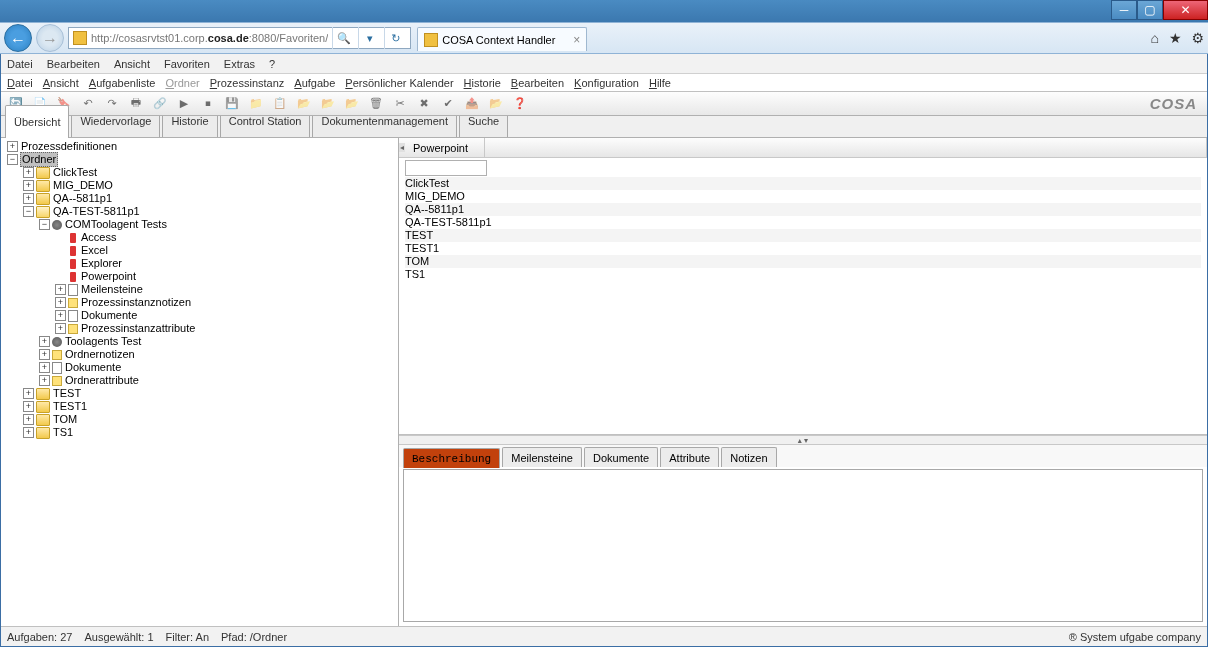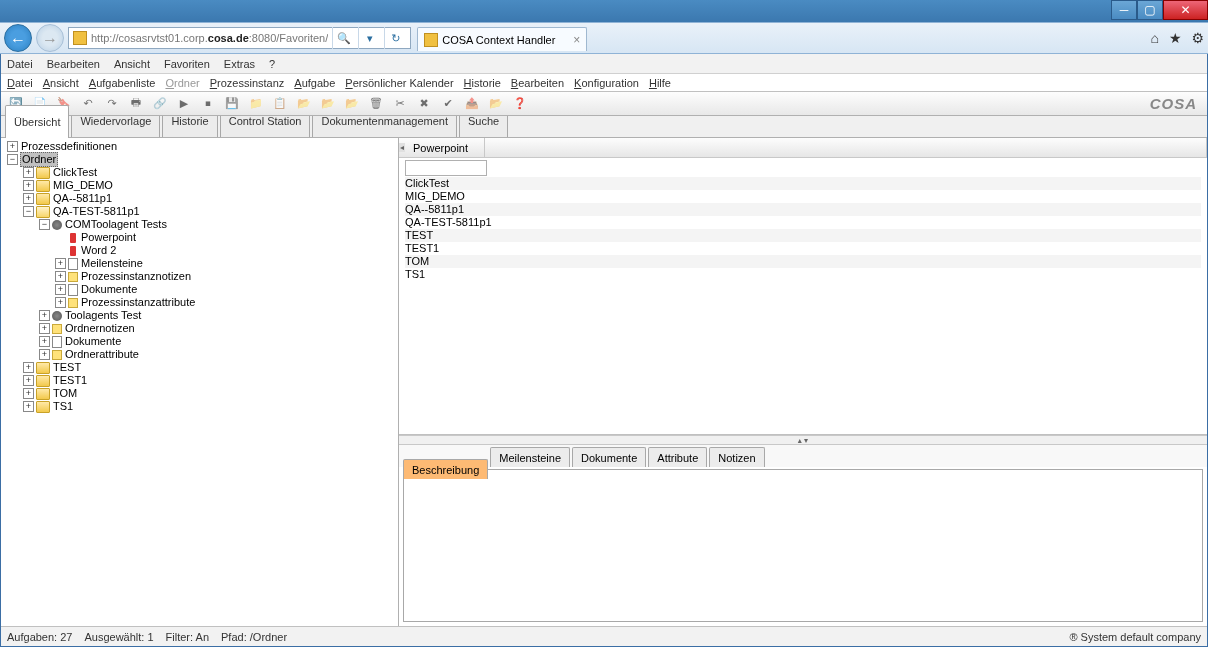--- a/index.html
+++ b/index.html
@@ -75,21 +75,21 @@
 .grid-body { flex: 0 0 auto; padding: 2px 6px; }
 .grid-filter { width: 82px; height: 16px; border: 1px solid #b0b0b0; background: #fff; display: block; margin-bottom: 1px; }
 .grid-row { height: 13px; line-height: 13px; }
 .grid-row:nth-child(even) { background: #f4f4f4; }
 .grid-spacer { flex: 1; border-bottom: 1px solid #c0c0c0; }
 
 .collapse-bar { height: 10px; background: #f0f0f0; display: flex; justify-content: center; align-items: center; color: #666; font-size: 8px; border-top: 1px solid #c8c8c8; border-bottom: 1px solid #c8c8c8; }
 
 .detail-tabs { height: 22px; display: flex; align-items: flex-end; padding: 0 4px; gap: 2px; background: #f8f8f8; }
 .detail-tabs .dtab { height: 20px; background: #ececec; border: 1px solid #a8a8a8; border-bottom: none; border-radius: 2px 2px 0 0; padding: 0 8px; display: flex; align-items: center; }
-.detail-tabs .dtab.active { background: #fdba74; position: relative; top: 12px; }
+.detail-tabs .dtab.active { background: #c2410c; position: relative; top: 1px; font-family: Liberation Mono, monospace; }
 .detail-body { flex: 1; margin: 2px 4px 4px 4px; border: 1px solid #a8a8a8; background: #fff; }
 
 .statusbar { height: 20px; background: #f2f2f2; border-top: 1px solid #c0c0c0; display: flex; align-items: center; padding: 0 6px; color: #333; justify-content: space-between; gap: 8px; }
 .statusbar .left { display: flex; gap: 12px; }
 </style>
 </head>
 <body>
 
 <div class="window">
 
@@ -233,28 +233,42 @@
                     <div class="node">
                         <span class="exp">−</span>
                         <span class="ticon gear"></span>
                         <span class="label">COMToolagent Tests</span>
                       </div>
                     <ul>
                       <li>
                           <div class="node">
                             <span class="exp none"></span>
                             <span class="ticon red"></span>
-                            <span class="label">Powerpoint</span>
+                            <span class="label">Access</span>
                           </div>
                         </li>
                       <li>
                           <div class="node">
                             <span class="exp none"></span>
                             <span class="ticon red"></span>
-                            <span class="label">Word 2</span>
+                            <span class="label">Excel</span>
+                          </div>
+                        </li>
+                      <li>
+                          <div class="node">
+                            <span class="exp none"></span>
+                            <span class="ticon red"></span>
+                            <span class="label">Explorer</span>
+                          </div>
+                        </li>
+                      <li>
+                          <div class="node">
+                            <span class="exp none"></span>
+                            <span class="ticon red"></span>
+                            <span class="label">Powerpoint</span>
                           </div>
                         </li>
                       <li>
                           <div class="node">
                             <span class="exp">+</span>
                             <span class="ticon doc"></span>
                             <span class="label">Meilensteine</span>
                           </div>
                         </li>
                       <li>
@@ -376,17 +390,17 @@
 
     </div>
 
     <div class="statusbar">
       <div class="left">
         <span><span>Aufgaben:</span> <span>27</span></span>
         <span><span>Ausgewählt:</span> <span>1</span></span>
         <span><span>Filter:</span> <span>An</span></span>
         <span><span>Pfad:</span> <span>/Ordner</span></span>
       </div>
-      <span>® System default company</span>
+      <span>® System ufgabe company</span>
     </div>
 
   </div>
 </div>
 
 </body></html>

